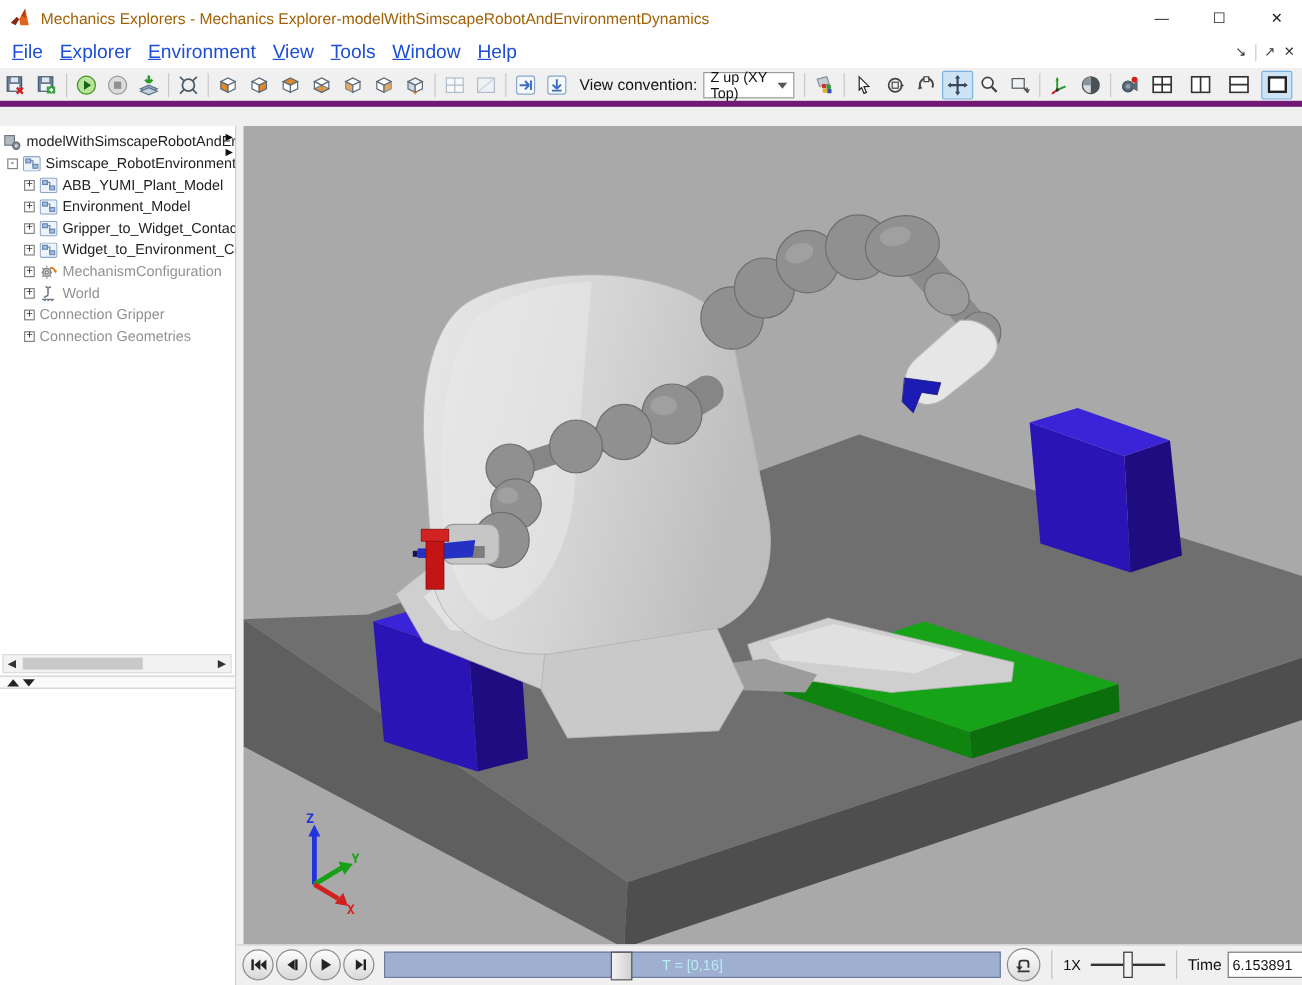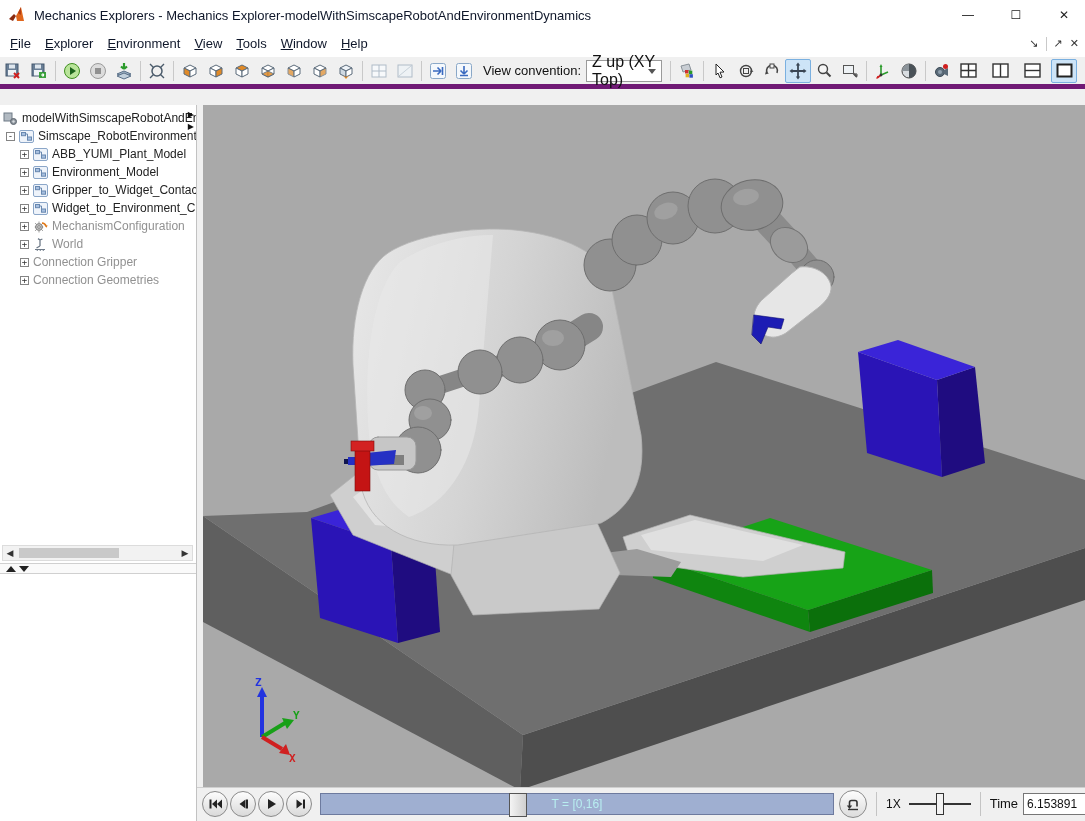--- a/index.html
+++ b/index.html
@@ -1,39 +1,39 @@
 <!DOCTYPE html>
 <html style="--viewport-bg: #a9a9a9; --table-top: #6f6f6f; --table-side-left: #5f5f5f; --table-side-front: #4e4e4e; --box-blue-top: #3a24d8; --box-blue-front: #2a14b6; --box-blue-side: #1f0c80; --box-green-top: #17a317; --box-green-front: #0f850f; --box-green-side: #0b700b; --robot-body: #d6d6d6; --robot-arm: #909090; --widget-red: #c41414; --widget-blue: #2530c4; --selection-highlight: #cde4f7; --slider-track: #9fafd1; --slider-text: #b8eef0; --axis-x: #d02020; --axis-y: #18a018; --axis-z: #2233e0;"><head>
 <meta charset="utf-8">
 <style>
   html,body{margin:0;padding:0;background:#c8c8c8;font-family:"Liberation Sans",sans-serif;}
   .window{position:relative;width:1085px;height:821px;background:#f0f0f0;outline:1px solid #8a8a8a;overflow:hidden;}
 
   
   .titlebar{position:absolute;left:0;top:0;width:1085px;height:30px;background:#ffffff;display:flex;align-items:center;}
   .titlebar .logo{margin-left:8px;width:18px;height:18px;flex:0 0 auto;}
-  .titlebar .title{margin-left:8px;font-size:13px;color:#0f172a;white-space:nowrap;}
+  .titlebar .title{margin-left:8px;font-size:13px;color:#a16207;white-space:nowrap;}
   .win-controls{position:absolute;right:12px;top:0;height:30px;display:flex;align-items:center;gap:30px;}
   .win-btn{font-size:12px;color:#222;width:18px;text-align:center;cursor:default;}
 
   
   .menubar{position:absolute;left:0;top:30px;width:1085px;height:27px;background:#ffffff;display:flex;align-items:center;border-bottom:1px solid #e6e6e6;}
-  .menubar .item{display:inline-block;margin-left:14px;font-size:13px;color:#0f172a;}
+  .menubar .item{display:inline-block;margin-left:14px;font-size:16px;color:#1d4ed8;}
   .menubar .item:first-child{margin-left:10px;}
   .menubar .item::first-letter{text-decoration:underline;}
   .menu-right{position:absolute;right:6px;top:0;height:27px;display:flex;align-items:center;gap:7px;font-size:11px;color:#333;}
   .menu-right .vr{width:1px;height:14px;background:#c9c9c9;}
 
   
   .toolbar{position:absolute;left:0;top:57px;width:1085px;height:27px;background:#f0f0f0;border-bottom:5px solid #701a75;display:flex;align-items:center;}
   .tb{width:24px;height:22px;display:flex;align-items:center;justify-content:center;flex:0 0 auto;border:1px solid transparent;border-radius:2px;}
   .tb.sel{background:var(--selection-highlight);border-color:#7ab0e0;}
   .tbsep{width:1px;height:20px;background:#c9c9c9;margin:0 3px;flex:0 0 auto;}
   .tblabel{font-size:13px;color:#111;margin:0 5px 0 6px;white-space:nowrap;}
-  .tbselect{width:138px;height:20px;background:#fff;border:1px solid #9a9a9a;display:flex;align-items:center;font-size:16px;color:#111;padding-left:5px;position:relative;}
+  .tbselect{width:138px;height:20px;background:#fff;border:1px solid #9a9a9a;display:flex;align-items:center;font-size:12px;color:#111;padding-left:5px;position:relative;}
   .tbselect .chev{position:absolute;right:5px;top:8px;width:0;height:0;border-left:4px solid transparent;border-right:4px solid transparent;border-top:5px solid #555;}
   .tb-spacer{flex:1 1 auto;}
   .layout-group{display:flex;gap:6px;margin-right:8px;}
 
   
   .tabbar{position:absolute;left:0;top:84px;width:1085px;height:21px;background:#f0f0f0;border-bottom:1px solid #b5b5b5;}
   .tab-grip{position:absolute;left:4px;top:3px;width:8px;height:15px;background:repeating-linear-gradient(0deg,#bbb 0 1px,transparent 1px 3px),repeating-linear-gradient(0deg,#bbb 0 1px,transparent 1px 3px);background-size:2px 100%,2px 100%;background-position:0 0,4px 0;background-repeat:no-repeat;}
   .tab{position:absolute;left:16px;top:0;width:440px;height:21px;background:#fff;border:1px solid #b5b5b5;border-bottom:none;box-sizing:border-box;display:flex;align-items:center;justify-content:center;font-size:12px;color:#222;}
   .tab .close{position:absolute;right:8px;color:#a9a9a9;font-size:12px;}
 

